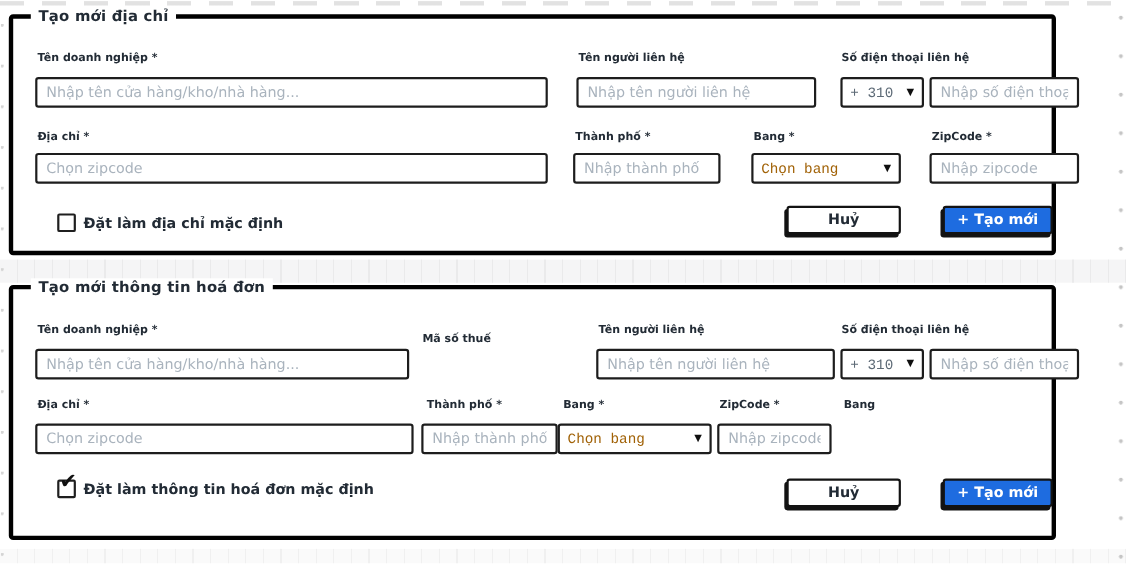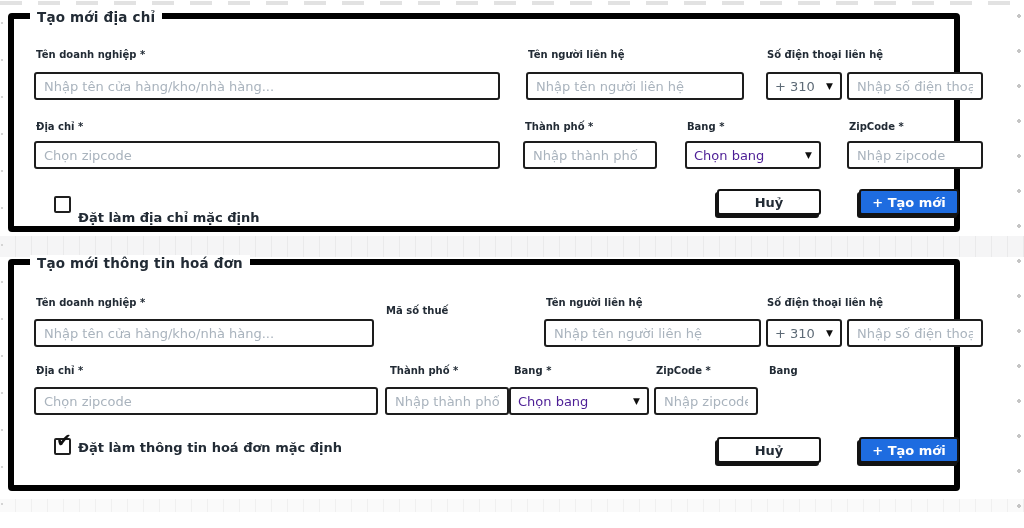--- a/index.html
+++ b/index.html
@@ -19,36 +19,36 @@
     background-image:repeating-linear-gradient(90deg,transparent 0 15px,#f0f0f0 15px 16px); }
   .dots-right { position:absolute; top:0; right:1px; width:8px; height:528px; z-index:3;
     background-image:radial-gradient(circle at 4px 6px,#c5c5c5 1.6px,transparent 2px);
     background-size:8px 35px; background-position:0 10px; }
   .dots-left { position:absolute; top:0; left:0; width:5px; height:528px; z-index:0;
     background-image:radial-gradient(circle at 2px 3px,#d4d4d4 1.2px,transparent 1.5px);
     background-size:5px 37px; background-position:0 20px; }
 
   
   .panel { position:absolute; left:8px; width:952px; background:#fff;
-    border:6px solid #000000; border-radius:4px; z-index:2; }
+    border:4px solid #000000; border-radius:4px; z-index:2; }
   #address-panel { top:13px;  height:219px; }
   #invoice-panel { top:259px; height:232px; }
   .legend { position:absolute; top:-10px; left:16px; background:#fff; padding:0 7px;
     font-size:13.5px; font-weight:700; color:#222b35; white-space:nowrap; letter-spacing:.2px; }
 
   .flabel { position:absolute; font-size:10px; font-weight:700; color:#222b35; white-space:nowrap; }
   .tinput { position:absolute; height:28px; border:2px solid #1d1d1d; border-radius:3px;
     padding:0 8px; font-family:inherit; font-size:13px; color:#333; background:#fff; outline:none; }
   .tinput::placeholder { color:#a9b3bd; opacity:1; }
   .dd { position:absolute; height:28px; border:2px solid #1d1d1d; border-radius:3px; background:#fff;
     display:flex; align-items:center; justify-content:space-between; padding:0 7px;
     font-size:13px; cursor:pointer; }
-  .dd .val { white-space:nowrap; }
+  .dd .val { white-space:nowrap;font-family:Liberation Mono, monospace; }
   .dd.dark .val { color:#5d6a76; }
-  .dd.gray .val { color:#4c1d95; }
+  .dd.gray .val { color:#a16207; }
   .dd .arrow { font-size:9px; color:#0f0f0f; margin-left:6px; }
 
   .cb { position:absolute; width:17px; height:17px; border:2px solid #1f1f1f; border-radius:2px;
     background:#fff; cursor:pointer; }
   .cb .mark { position:absolute; left:0px; top:-9px; font-size:19px; font-weight:700;
     color:#101010; line-height:1; }
   .cb-label { position:absolute; font-size:13px; font-weight:700; color:#222b35; white-space:nowrap; }
 
   .btn { position:absolute; height:26px; border:2px solid #131313; border-radius:3px;
     display:flex; align-items:center; justify-content:center; font-size:13px; font-weight:700;
@@ -65,21 +65,21 @@
   #address-panel .i-phone  { left:833px; top:53px;  width:136px; }
   #address-panel .l-addr   { left:22px;  top:102px; }
   #address-panel .i-addr   { left:20px;  top:122px; width:466px; }
   #address-panel .l-city   { left:511px; top:102px; }
   #address-panel .i-city   { left:509px; top:122px; width:134px; }
   #address-panel .l-state  { left:673px; top:102px; }
   #address-panel .dd-state { left:671px; top:122px; width:136px; }
   #address-panel .l-zip    { left:835px; top:102px; }
   #address-panel .i-zip    { left:833px; top:122px; width:136px; }
   #address-panel .cb       { left:40px;  top:177px; }
-  #address-panel .cb-label { left:64px;  top:179px;margin-top:12px; }
+  #address-panel .cb-label { left:64px;  top:179px; }
   #address-panel .btn-cancel { left:703px; top:170px; width:104px; }
   #address-panel .btn-create { left:845px; top:170px; width:100px; }
 
   
   #invoice-panel .l-biz    { left:22px;  top:32px; }
   #invoice-panel .i-biz    { left:20px;  top:54px;  width:340px; }
   #invoice-panel .l-tax    { left:372px; top:40px; }
   #invoice-panel .i-tax    { left:370px; top:54px;  width:155px; }
   #invoice-panel .l-contact{ left:532px; top:32px; }
   #invoice-panel .i-contact{ left:530px; top:54px;  width:217px; }

